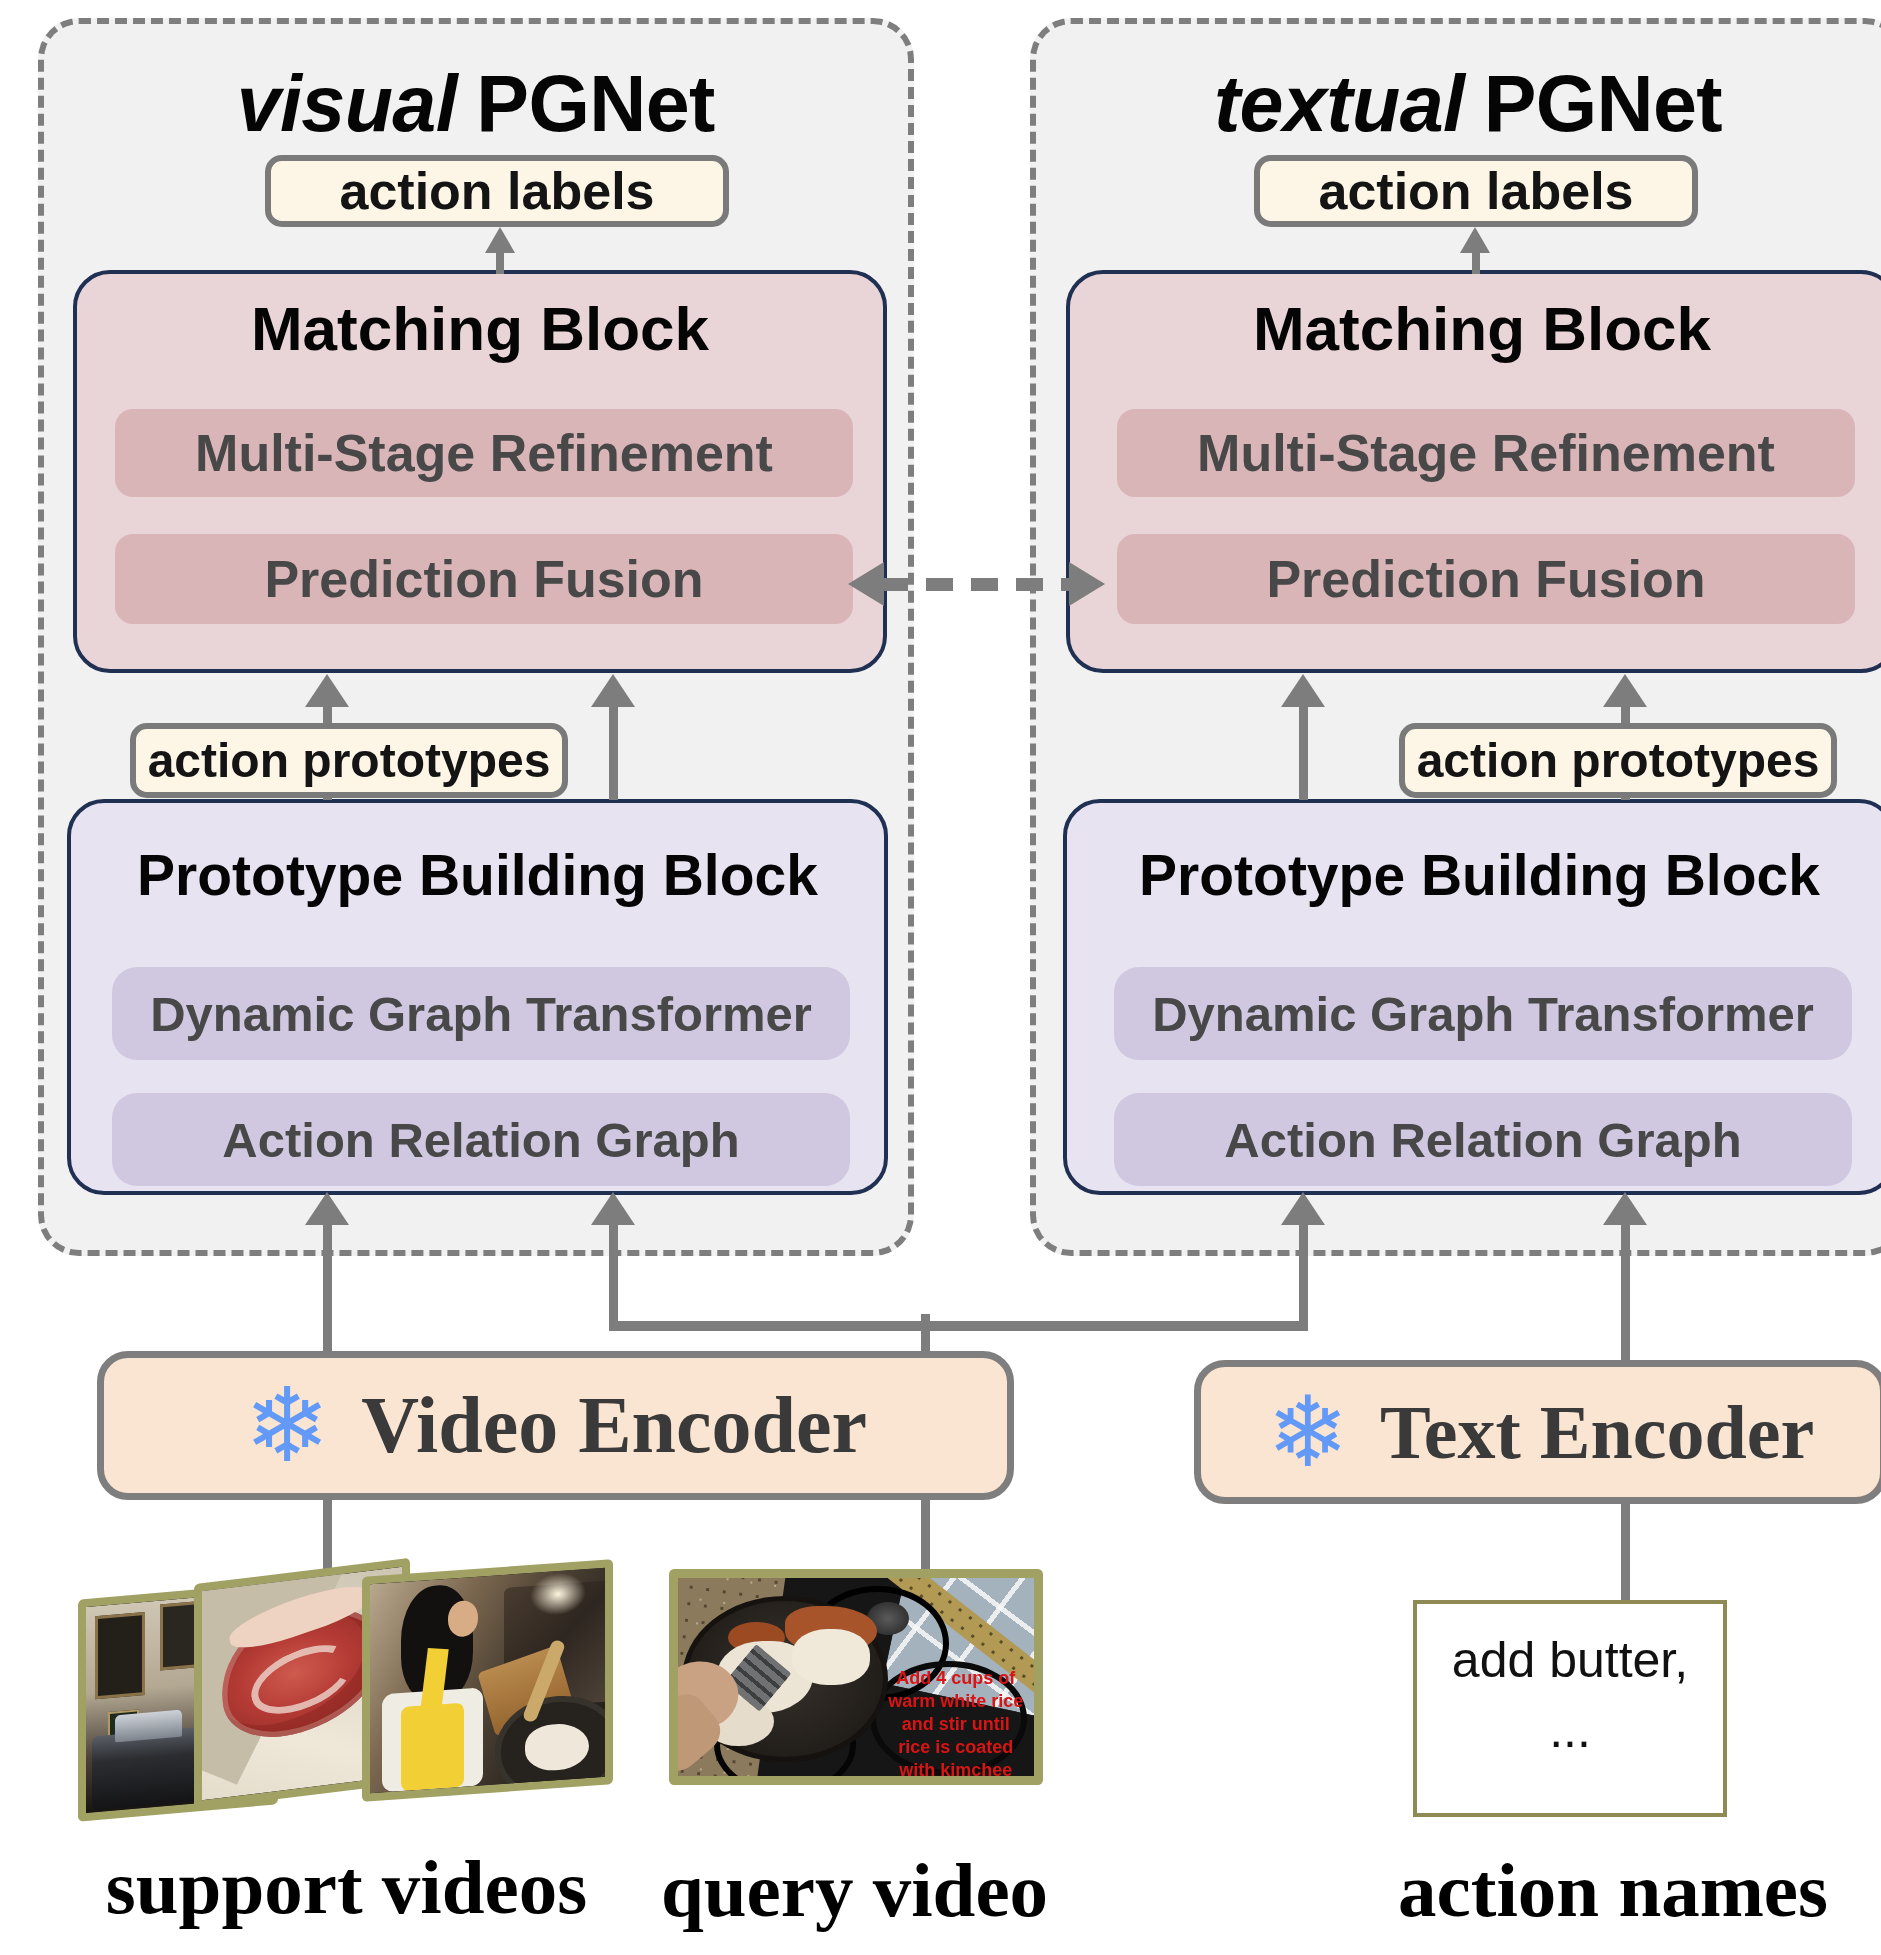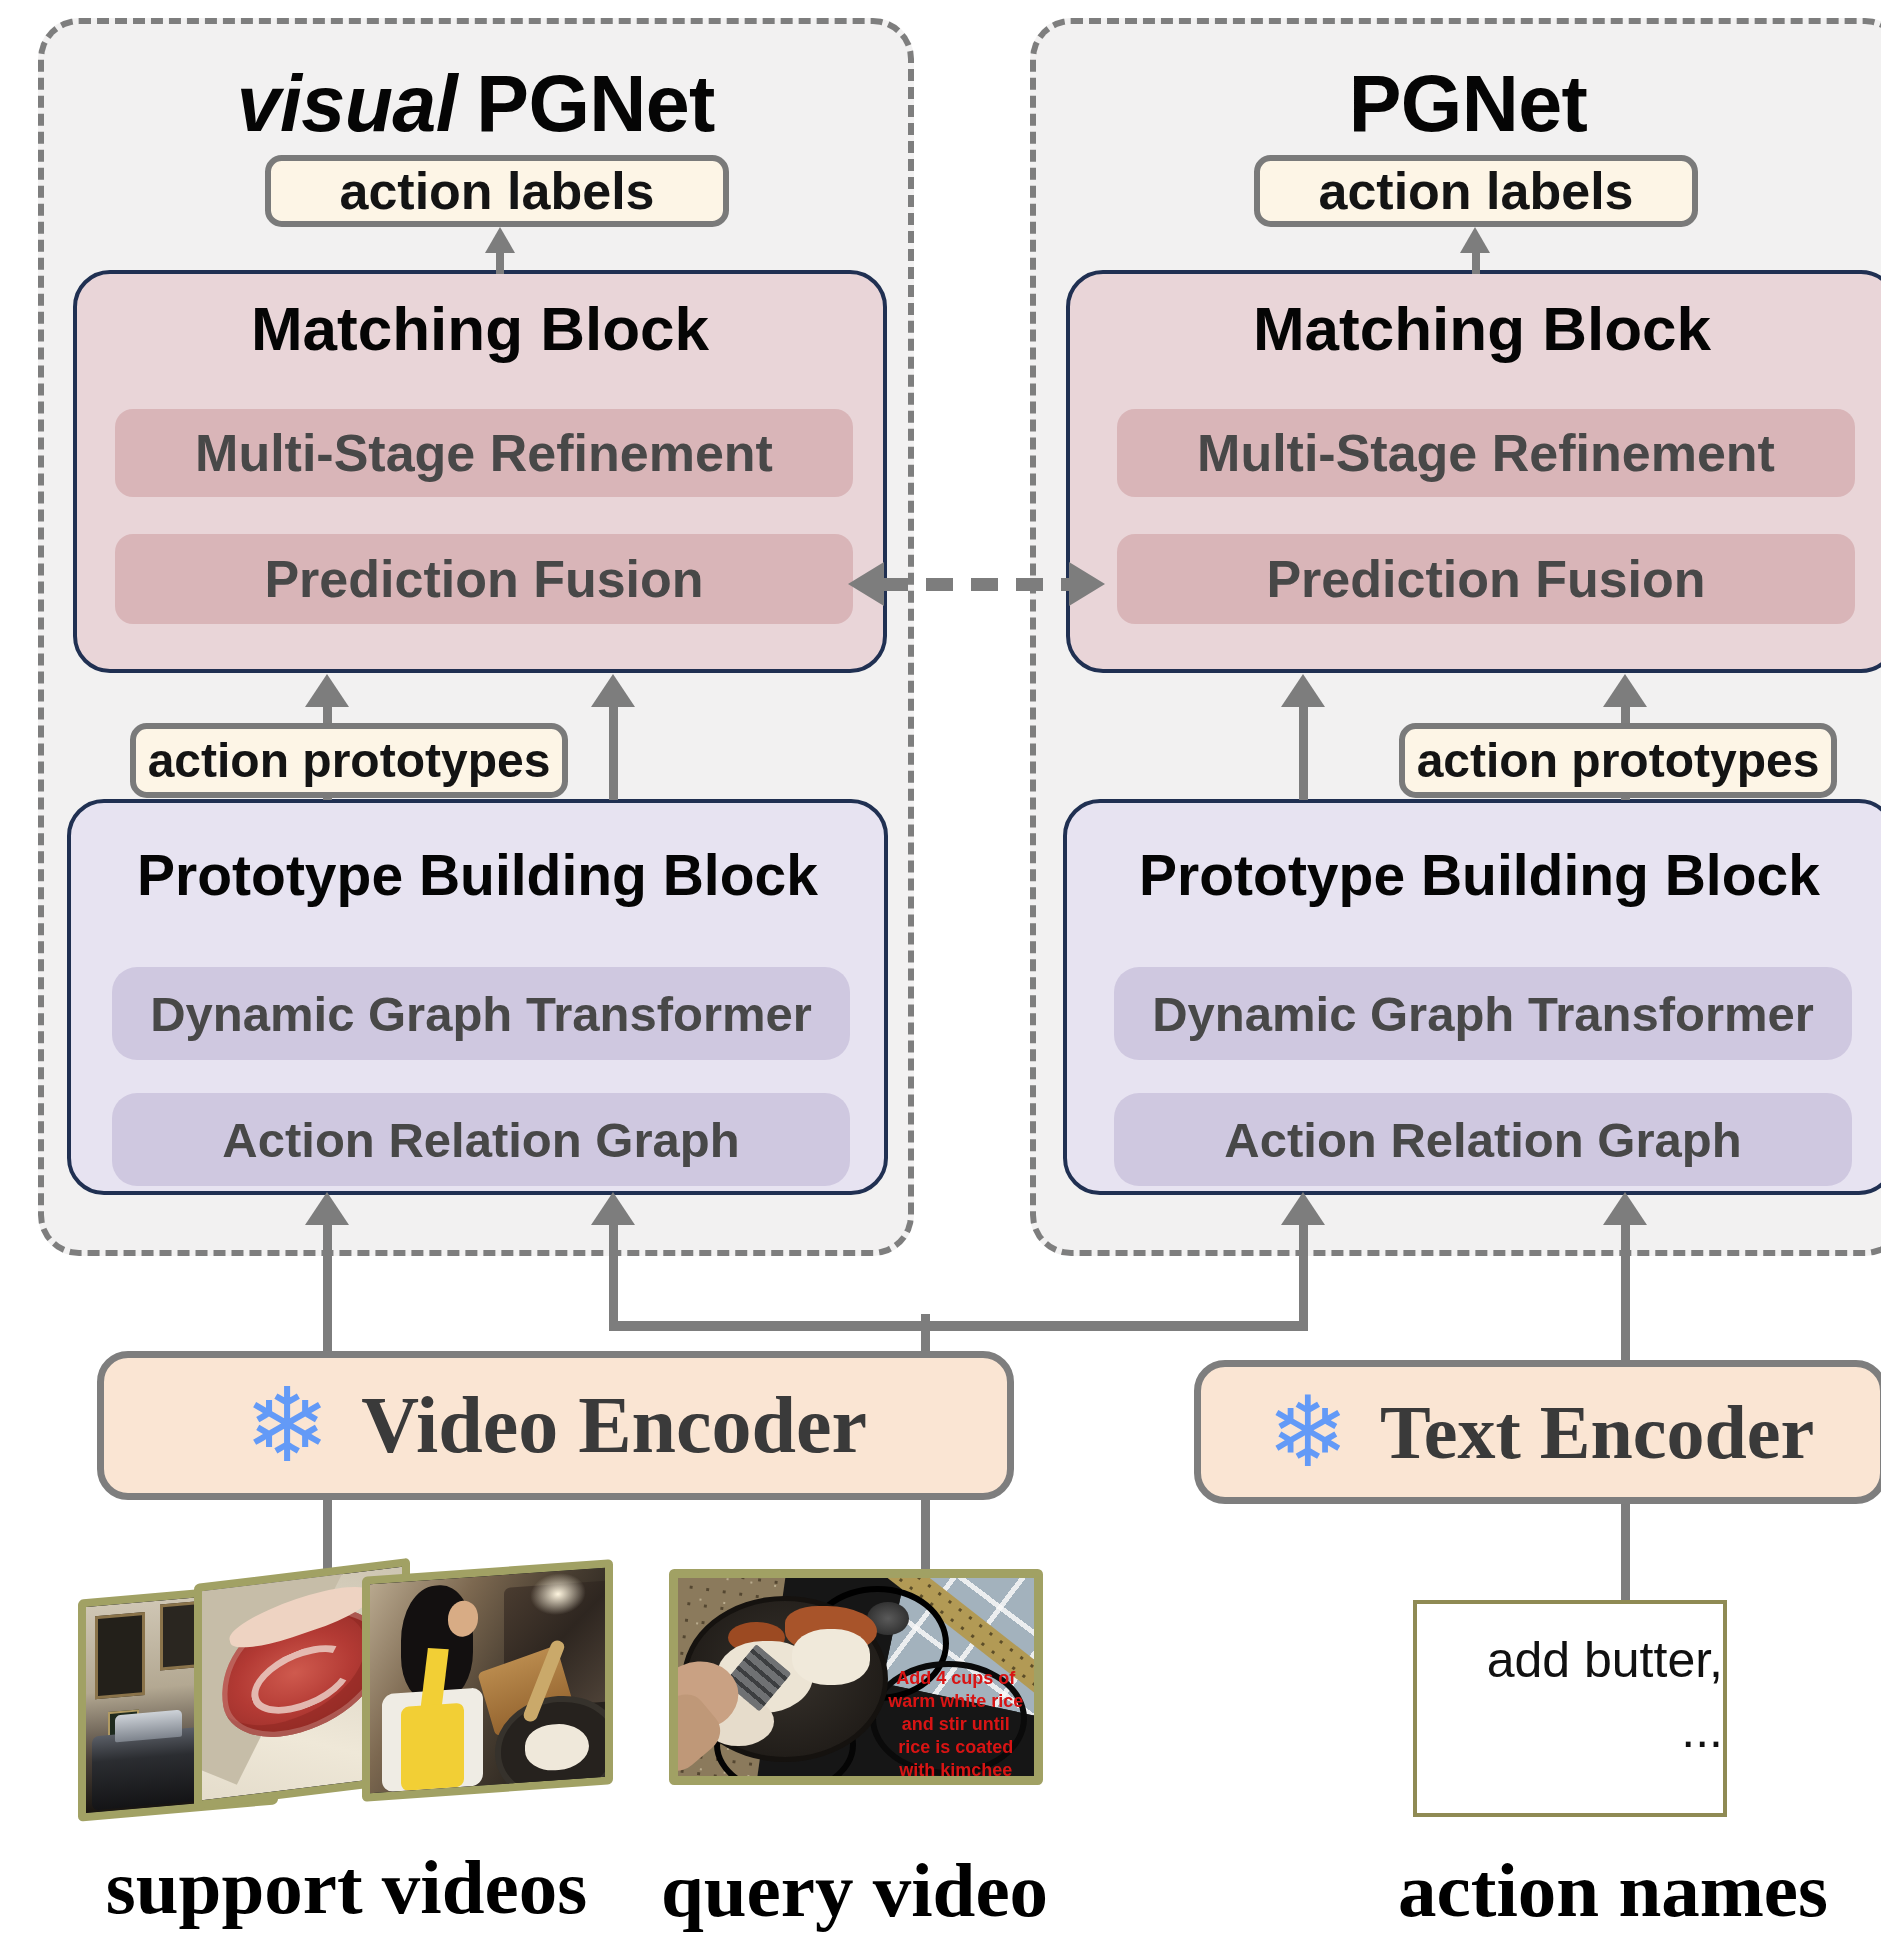--- a/index.html
+++ b/index.html
@@ -171,20 +171,21 @@
 <div id="canvas">
 
   <div class="abs panel" style="left:7.7px; top:18px; width:876px; height:1238px;"></div>
   <div class="abs panel" style="left:1000px; top:18px; width:876px; height:1238px;"></div>
 
   <div class="abs pgtitle" style="left:7.7px; top:52px; width:876px; height:103px;">
     <span class="em">visual</span>
     <span>PGNet</span>
   </div>
   <div class="abs pgtitle" style="left:1000px; top:52px; width:876px; height:103px;">
+    <span class="em">textual</span>
     <span>PGNet</span>
   </div>
 
   <div class="abs block matching" style="left:43px; top:270px; width:814px; height:403px;">
     <div class="btitle" style="top:19.3px; font-size:62px;">Matching Block</div>
     <div class="stage mstage" style="left:38px; top:135px; width:738px; height:88px;">Multi-Stage Refinement</div>
     <div class="stage mstage" style="left:38px; top:260px; width:738px; height:90px;">Prediction Fusion</div>
   </div>
 
   <div class="abs block matching" style="left:1036px; top:270px; width:832px; height:403px;">
@@ -316,21 +317,21 @@
       <div class="cap">
         <div>Add 4 cups of</div>
         <div>warm white rice</div>
         <div>and stir until</div>
         <div>rice is coated</div>
         <div>with kimchee</div>
       </div>
     </div>
   </div>
 
-  <div class="namesbox" style="left:1383px; top:1600px; width:314px; height:217px;text-align:right;">
+  <div class="namesbox" style="left:1383px; top:1600px; width:314px; height:217px;">
     <div>add butter,</div>
     <div>...</div>
   </div>
 
   <div class="flabel" style="left:599px; top:1846px; width:451px;">query video</div>
   <div class="flabel" style="left:59px; top:1843px; width:515px;">support videos</div>
   <div class="flabel" style="left:1283px; top:1846px; width:515px;text-align:right;">action names</div>
 
 </div>
 

